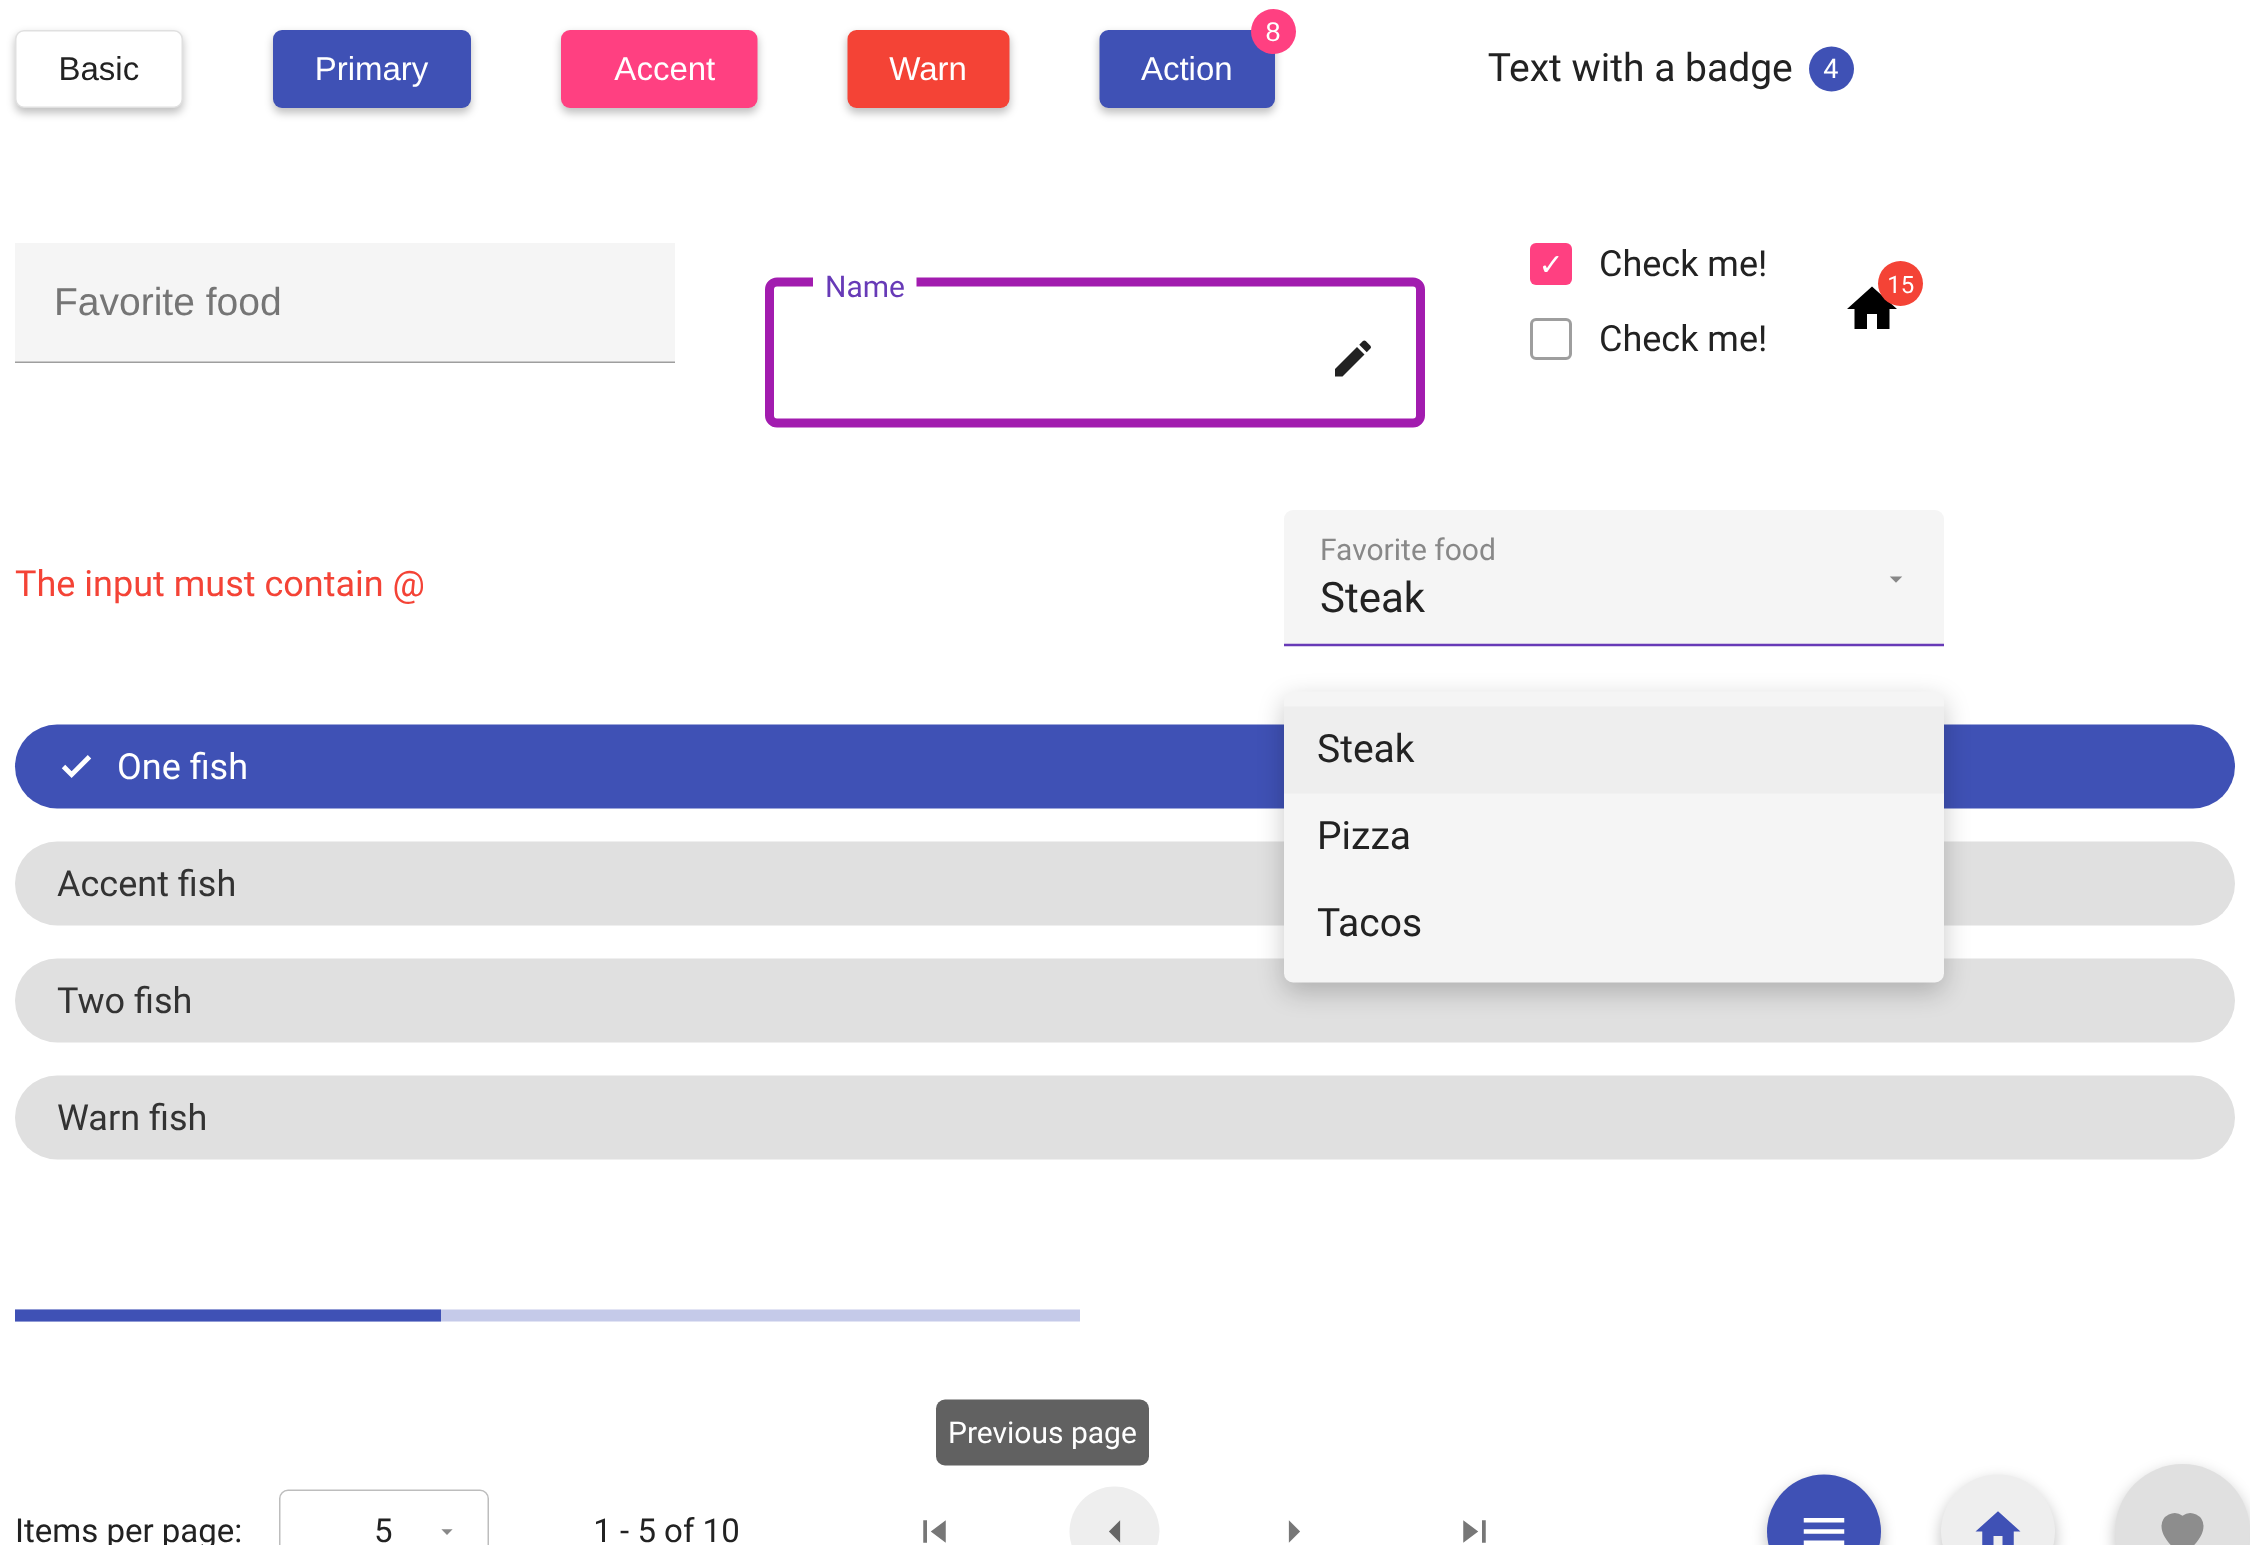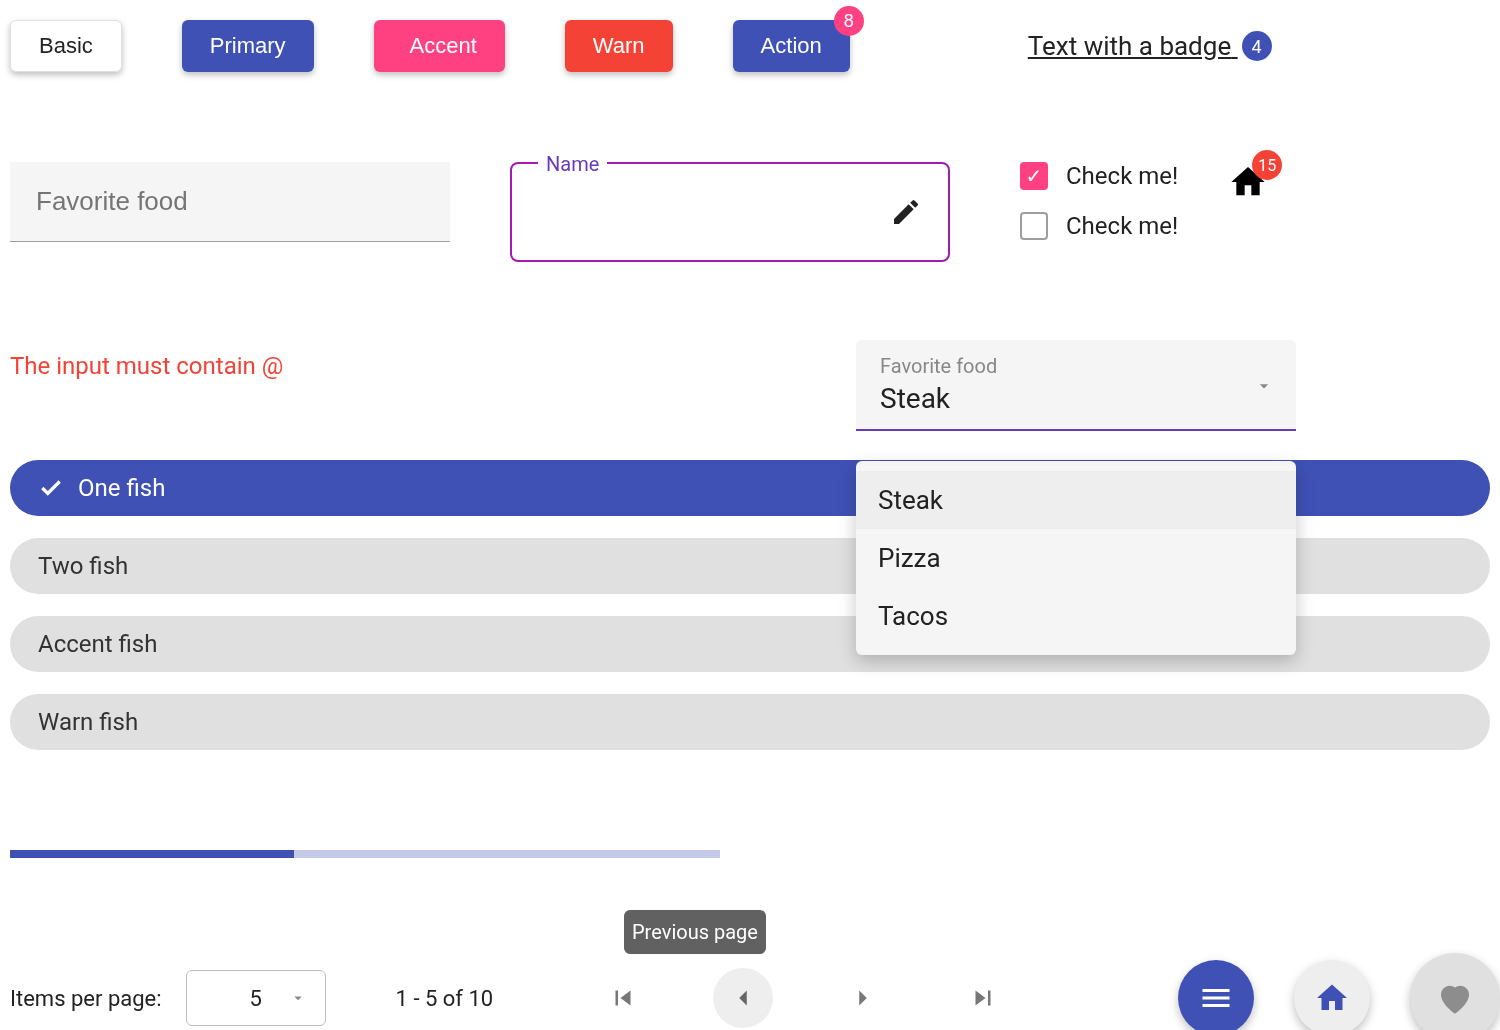--- a/index.html
+++ b/index.html
@@ -39,51 +39,51 @@
     display:inline-flex; align-items:center; justify-content:center;
     background:#3f51b5; color:#fff; width:30px; height:30px; border-radius:50%;
     font-size:18px; vertical-align: top; margin-left:4px;
   }
   .badge-red {
     position:absolute; top:-12px; right:-14px;
     background:#f44336; color:#fff; width:30px; height:30px; border-radius:50%;
     display:flex; align-items:center; justify-content:center; font-size:16px;
   }
   .top-buttons { display:flex; gap: 60px; align-items:center; }
-  .badge-text { font-size: 26px; margin-left: 118px; text-decoration: underline; }
+  .badge-text { font-size: 26px; margin-left: 82px; }
 
   
   .second-row { display:flex; margin-top: 90px; align-items:flex-start; }
   .filled-input {
     background:#f5f5f5; width: 440px; height: 80px; border-bottom:1px solid #9e9e9e;
     display:flex; align-items:center; padding: 0 24px;
   }
   .filled-input input {
     border:none; background:transparent; font-size:26px; color:#777; width:100%; outline:none;
   }
   .outlined-input {
     margin-left: 60px;
-    border: 2px solid #a21caf; border-radius: 8px; width: 440px; height: 100px; position:relative;
+    border: 6px solid #a21caf; border-radius: 8px; width: 440px; height: 100px; position:relative;margin-top:23px;
   }
   .outlined-label {
     position:absolute; top:-12px; left:26px; background:#fff; padding:0 8px; color:#673ab7; font-size:20px;
   }
   .outlined-input .pencil {
     position:absolute; right:26px; top:32px; font-size:28px;
   }
   .checks { margin-left: 70px; }
   .check-row { display:flex; align-items:center; font-size:24px; margin-bottom: 22px; }
   .checkbox {
     width:28px; height:28px; border-radius:4px; margin-right:18px;
     display:flex; align-items:center; justify-content:center; cursor:pointer;
   }
   .checkbox.checked { background:#ff4081; }
   .checkbox.unchecked { border:2px solid #9e9e9e; }
   .check-icon { color:#fff; font-size:20px; }
-  .home-badge { position:relative; margin-left:50px; margin-top:0;text-align:center; }
+  .home-badge { position:relative; margin-left:50px; margin-top:24px;text-align:center; }
 
   
   .email-block { margin-top: 90px; width: 750px; }
   .email-field {
     background:#f5f5f5; border-radius:6px 6px 0 0; border-bottom:2px solid #f44336;
     padding: 16px 24px 16px 24px;
   }
   .email-label { color:#f44336; font-size:20px; }
   .email-value { font-size:28px; margin-top:6px; }
   .email-error { color:#f44336; font-size:24px; margin-top:18px; }
@@ -207,24 +207,24 @@
 <div class="chips">
   <div class="chip selected">
     <span class="tick">
       <svg width="26" height="26" viewBox="0 0 24 24" fill="none" stroke="#fff" stroke-width="3">
           <path d="M4 12l5 5L20 6"></path>
         </svg>
     </span>
     <span>One fish</span>
   </div>
   <div class="chip">
+      <span>Accent fish</span>
+    </div>
+  <div class="chip">
       <span>Two fish</span>
-    </div>
-  <div class="chip">
-      <span>Accent fish</span>
     </div>
   <div class="chip">
       <span>Warn fish</span>
     </div>
 </div>
 
 <div class="progress">
   <div class="fill" id="progress-fill" style="width: 40%;"></div>
 </div>
 

